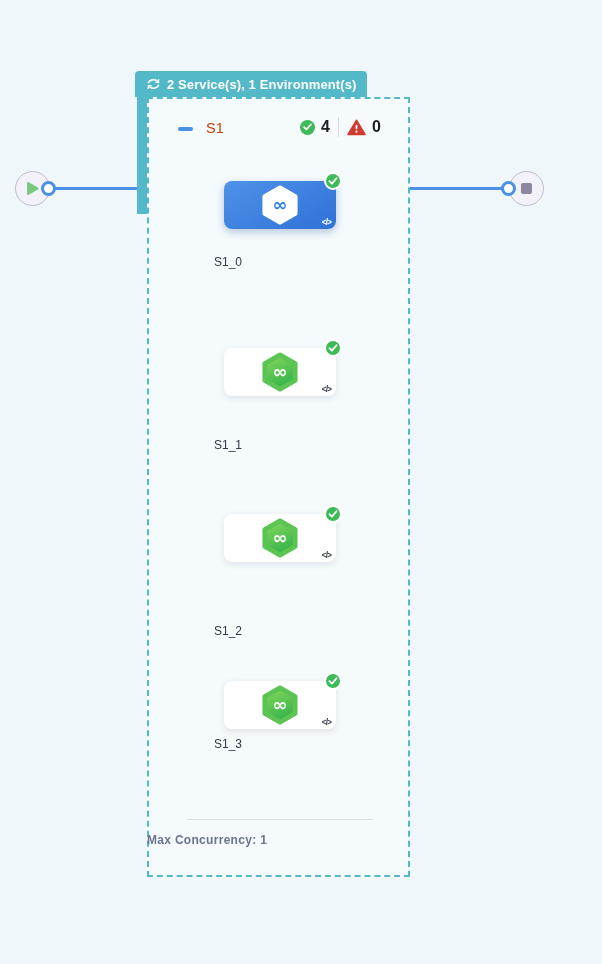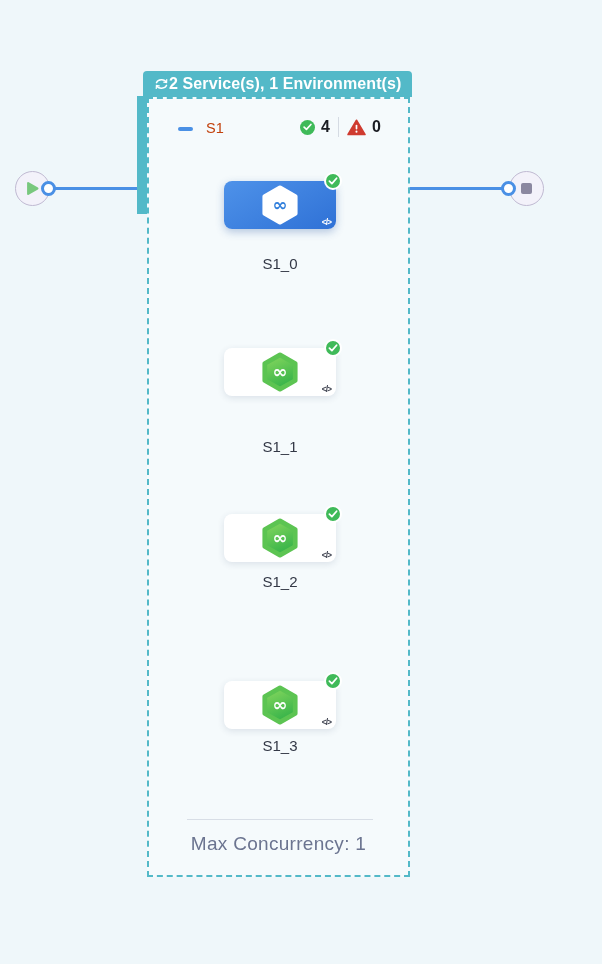--- a/index.html
+++ b/index.html
@@ -34,24 +34,24 @@
   .stop-square { width:11px; height:11px; background:#8b88a0; border-radius:2px; }
 
   
   .matrix-box {
     left:147px; top:97px; width:263px; height:780px;
     border:2px dashed var(--teal,#53b9c8);
     background:rgba(255,255,255,0.40);
     z-index:2;
   }
   .matrix-badge {
-    left:143px; top:71px; height:26px;
-    display:flex; align-items:center; padding:0 11px;
+    left:135px; top:71px; height:26px;
+    display:flex; align-items:center; gap:6px; padding:0 11px;
     background:var(--teal,#53b9c8); color:#fff;
-    font-size:16px; font-weight:700; letter-spacing:0.1px;
+    font-size:13px; font-weight:700; letter-spacing:0.1px;
     border-radius:4px 4px 0 0; z-index:4; white-space:nowrap;
   }
   .teal-bar { left:137px; top:96px; width:10px; height:118px; background:var(--teal,#53b9c8); z-index:3; }
 
   
   .minus-ico { left:178px; top:127px; width:15px; height:4px; border-radius:2px; background:var(--blue,#4a90e5); z-index:4; }
   .stage-name { left:206px; top:120px; font-size:14.5px; font-weight:500; color:#c2410c; z-index:4; }
   .status-cluster {
     left:300px; top:117px; display:flex; align-items:center; gap:6px; z-index:4;
     font-size:16px; font-weight:600; color:var(--text-dark,#1b1d23);
@@ -78,29 +78,29 @@
     background:var(--green,#3fba59); border:2px solid #fff;
     display:flex; align-items:center; justify-content:center;
   }
   .code-ico {
     position:absolute; right:5px; bottom:3px;
     font-size:8.5px; font-weight:700; letter-spacing:-1px;
     color:#3f4350; line-height:1;
   }
   .node-card.selected .code-ico { color:#fff; }
   .node-label {
-    left:214px; width:132px; text-align:center;
-    font-size:15px; font-weight:500; color:var(--text-label,#333846); z-index:3;
+    left:214px; width:132px; 
+    font-size:12px; font-weight:500; color:var(--text-label,#333846); z-index:3;
   }
 
   
   .footer-divider { left:187px; top:819px; width:186px; height:1px; background:#d8dee6; z-index:3; }
   .footer-label {
-    left:147px; top:833px; width:263px; text-align:center;
-    font-size:19px; font-weight:400; letter-spacing:0.3px;
+    left:147px; top:833px; width:263px; 
+    font-size:12px; font-weight:700; letter-spacing:0.3px;
     color:var(--text-muted,#6b7490); z-index:3;
   }
 </style>
 </head>
 <body>
 
 <svg width="0" height="0" style="position:absolute">
   <defs>
     <linearGradient id="hexGreen" x1="0" y1="0" x2="0.4" y2="1">
       <stop offset="0" stop-color="#8bd95f"></stop>
@@ -202,21 +202,21 @@
         <text x="20" y="28.5" text-anchor="middle" font-family="DejaVu Sans, sans-serif" font-size="19" font-weight="bold" fill="#ffffff">∞</text>
       </svg>
     </span>
     <span class="status-badge">
       <svg width="10" height="8" viewBox="0 0 12 10" fill="none">
         <polyline points="1.5,5.2 4.6,8.2 10.5,1.6" stroke="#fff" stroke-width="2.2" stroke-linecap="round" stroke-linejoin="round"></polyline>
       </svg>
     </span>
     <span class="code-ico">&lt;/&gt;</span>
   </div>
-  <div class="abs node-label" style="top:573px">S1_2</div>
+  <div class="abs node-label" style="top:624px">S1_2</div>
 
   <div class="abs node-card plain" style="top:681px">
     <span style="display:flex">
       <svg width="38" height="42" viewBox="0 0 40 44">
         <polygon points="20,4 36,13 36,31 20,40 4,31 4,13" fill="url(#hexGreen)" stroke="#5cc452" stroke-width="5" stroke-linejoin="round"></polygon>
         <text x="20" y="28.5" text-anchor="middle" font-family="DejaVu Sans, sans-serif" font-size="19" font-weight="bold" fill="#ffffff">∞</text>
       </svg>
     </span>
     <span class="status-badge">
       <svg width="10" height="8" viewBox="0 0 12 10" fill="none">

